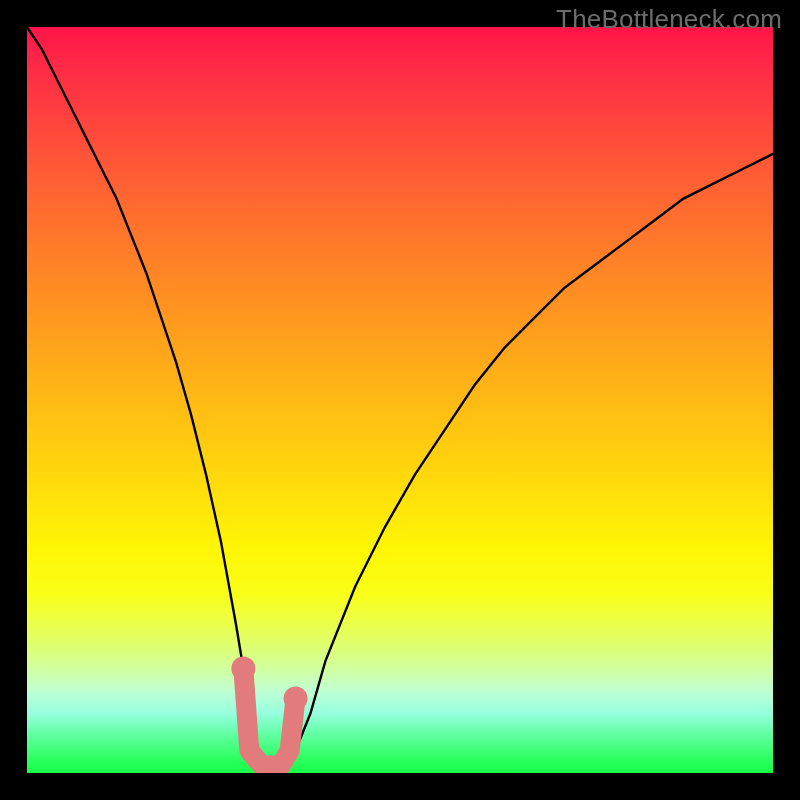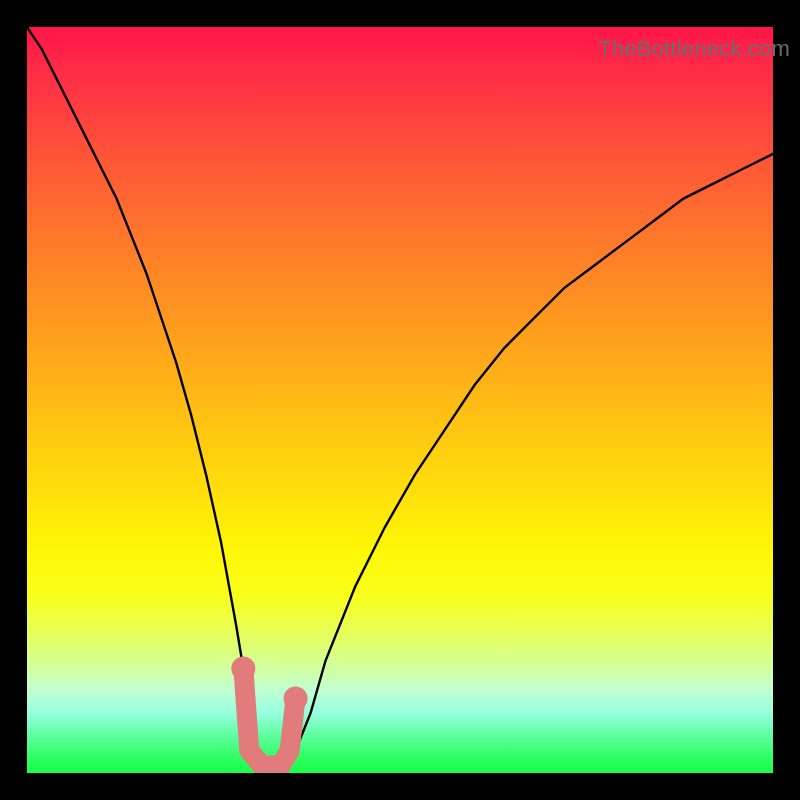--- a/index.html
+++ b/index.html
@@ -46,27 +46,26 @@
       #17ff47 100%
     );
   }
   .curve-svg {
     position: absolute;
     inset: 0;
   }
   .watermark {
     position: absolute;
     top: 4px;
-    right: 10px;
+    right: 18px;
     color: #6c6c6c;
-    font-size: 22px;
+    font-size: 26px;
     font-weight: 500;
     letter-spacing: 0.2px;
     user-select: none;
-    margin-top: 32px;
   }
 </style>
 </head>
 <body>
 
 <div class="frame">
 
   <div class="plot-area">
     <div class="gradient"></div>
     <svg class="curve-svg" viewBox="0 0 746 746" preserveAspectRatio="none">

